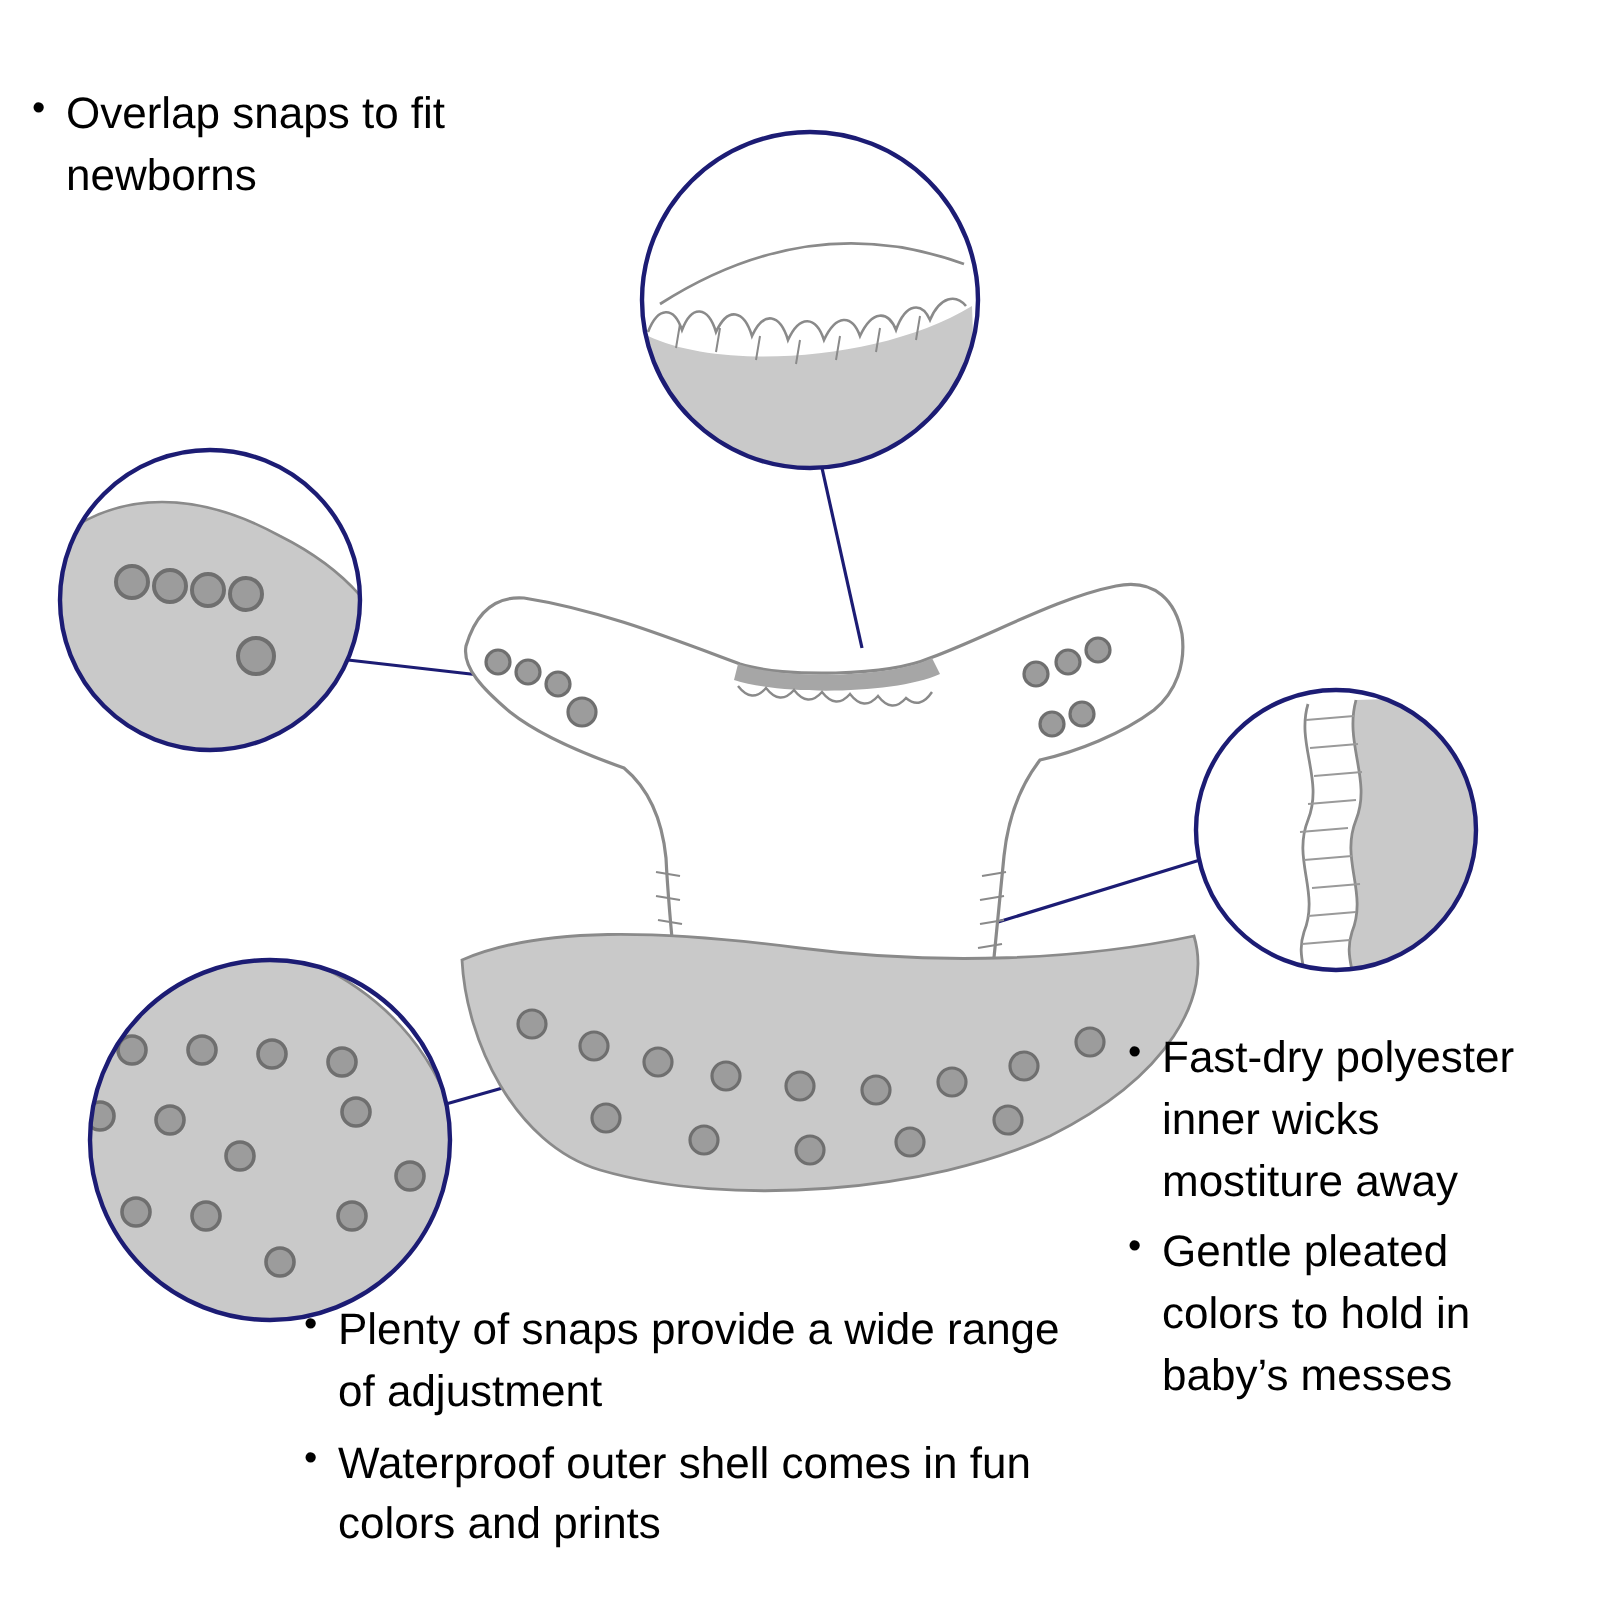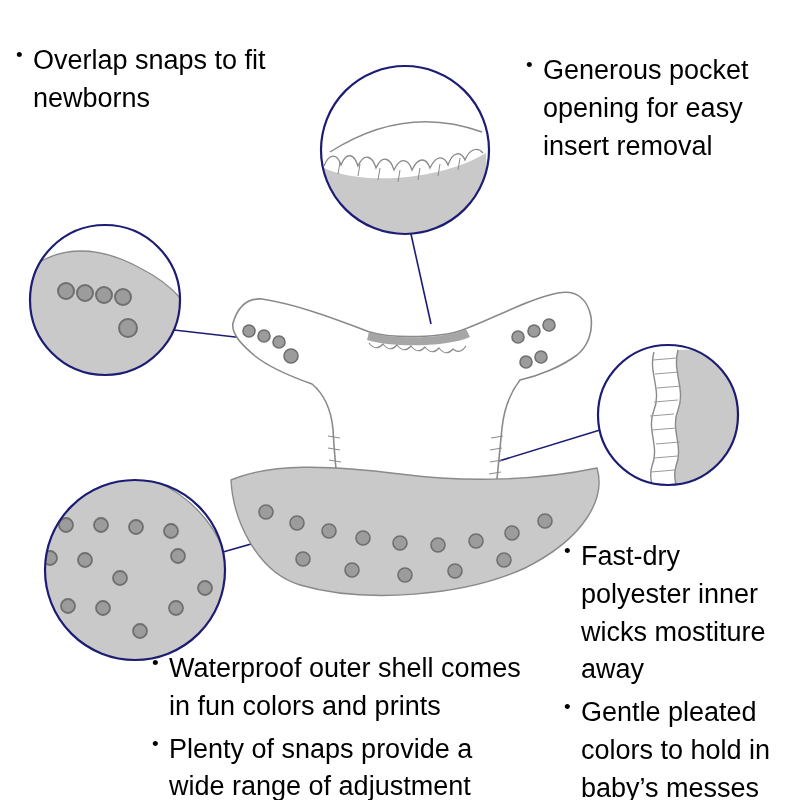--- a/index.html
+++ b/index.html
@@ -2,28 +2,28 @@
 <html><head>
 <meta charset="utf-8">
 <style>
   html,body { margin:0; padding:0; }
   body {
     width:800px; height:800px; background:#ffffff; position:relative;
     font-family:"Liberation Sans", sans-serif; color:#000;
     overflow:hidden;
   }
   .diagram-svg { position:absolute; left:0; top:0; }
-  .note { position:absolute; font-size:27px; line-height:1.4; color:#000; }
+  .note { position:absolute; font-size:22px; line-height:1.4; color:#000; }
   .note .item { position:relative; padding-left:19px; margin-bottom:5px; }
   .note .item::before {
     content:"\2022"; position:absolute; left:2px; top:0px; font-size:19px; color:#000;
   }
   #note-tl { left:14px;  top:42px;  width:285px; }
   #note-tr { left:524px; top:52px;  width:235px; }
-  #note-br { left:562px; top:538px; width:215px; }
+  #note-br { left:562px; top:514px; width:215px; }
   #note-bc { left:150px; top:650px; width:380px; }
 
   .navy { stroke:#1c1c74; }
   .outline { stroke:#8a8a8a; fill:none; }
 </style>
 </head>
 <body>
 
 <svg class="diagram-svg" width="800" height="800" viewBox="0 0 800 800">
   <defs>
@@ -191,24 +191,23 @@
     </g>
     <circle cx="135" cy="570" r="90" fill="none" class="navy" stroke-width="2.2"></circle>
   </g>
 </svg>
 
 <div class="note" id="note-tl">
   <div class="item">Overlap snaps to fit newborns</div>
 </div>
 
 <div class="note" id="note-tr">
-  <div class="item">Generous pocket opening for easy insert removal</div>
 </div>
 
 <div class="note" id="note-br">
   <div class="item">Fast-dry polyester inner wicks mostiture away</div>
   <div class="item">Gentle pleated colors to hold in baby’s messes</div>
 </div>
 
 <div class="note" id="note-bc">
+  <div class="item">Plenty of snaps provide a wide range of adjustment</div>
   <div class="item">Waterproof outer shell comes in fun colors and prints</div>
-  <div class="item">Plenty of snaps provide a wide range of adjustment</div>
 </div>
 
 </body></html>

